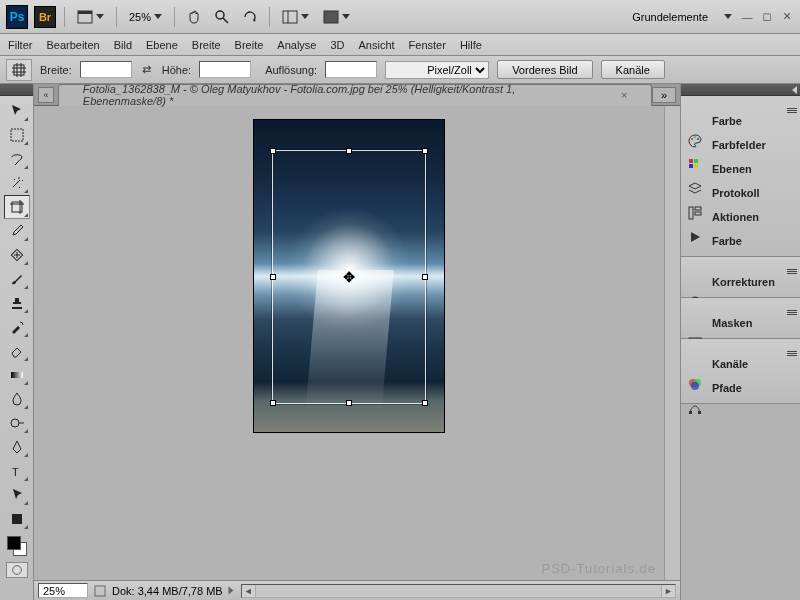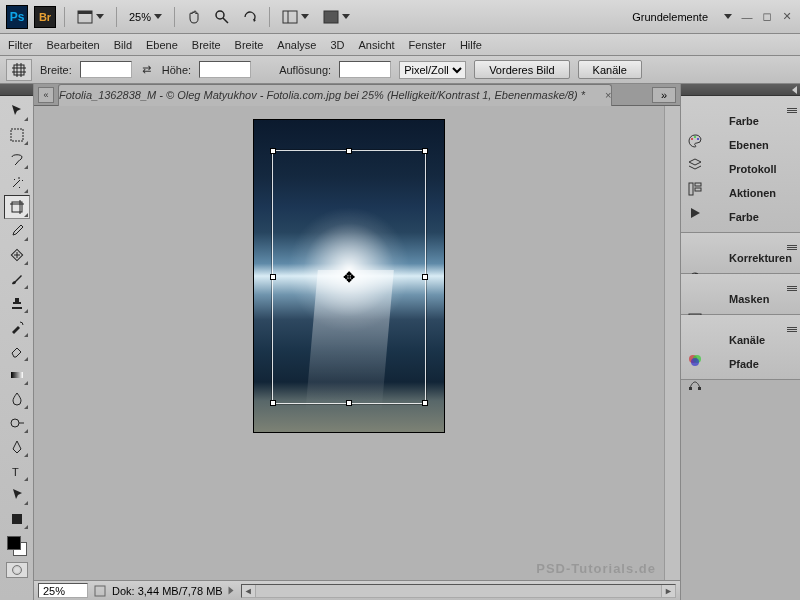--- a/index.html
+++ b/index.html
@@ -22,27 +22,27 @@
 
 .menubar { height: 22px; background: linear-gradient(#d5d5d5,#c8c8c8); border-bottom: 1px solid #888; display: flex; align-items: center; padding: 0 8px; gap: 14px; }
 .menubar span { cursor: pointer; color: #222; }
 
 
 .optbar { height: 28px; background: linear-gradient(#cfcfcf,#bfbfbf); border-bottom: 1px solid #888; display: flex; align-items: center; padding: 0 6px; gap: 8px; }
 .optbar .tool-ind { width: 26px; height: 22px; border: 1px solid #999; background: #d5d5d5; display: flex; align-items: center; justify-content: center; }
 .optbar label { color: #222; }
 .optbar input[type=text] { width: 52px; height: 17px; border: 1px inset #aaa; background: #fff; padding: 0 2px; }
 .optbar .swap-icon { width: 14px; height: 14px; display: flex; align-items: center; justify-content: center; cursor: pointer; color: #333; }
-.optbar select { height: 18px; border: 1px solid #999; background: #eee; font-size: 11px; }
+.optbar select { height: 18px; border: 1px solid #999; background: #eee; font-size: 11px; padding-left: 37px; }
 .optbar button { height: 19px; padding: 0 14px; border: 1px solid #888; background: linear-gradient(#eee,#d0d0d0); border-radius: 2px; cursor: pointer; font-size: 11px; }
 
 
 .doctabs { height: 22px; background: #9a9a9a; border-bottom: 1px solid #666; display: flex; align-items: center; padding: 0 4px; position: relative; }
 .doctabs .arrow { width: 16px; height: 16px; background: #b5b5b5; border: 1px solid #777; display: flex; align-items: center; justify-content: center; cursor: pointer; font-size: 9px; color: #333; }
-.doctab { height: 22px; background: #b8b8b8; border: 1px solid #777; border-bottom: none; display: flex; align-items: center; padding: 0 0; margin-left: 4px; font-style: italic; color: #333; gap: 20px; border-radius: 3px 3px 0 0; }
+.doctab { height: 22px; background: #b8b8b8; border: 1px solid #777; border-bottom: none; display: flex; align-items: center; padding: 0 24px; margin-left: 4px; font-style: italic; color: #333; gap: 20px; border-radius: 3px 3px 0 0; }
 .doctab .closex { font-style: normal; color: #555; cursor: pointer; }
 .doctabs .menu-right { margin-left: auto; width: 24px; height: 16px; background: #b5b5b5; border: 1px solid #777; display: flex; align-items: center; justify-content: center; cursor: pointer; }
 .hamb { display: flex; flex-direction: column; gap: 1px; }
 .hamb i { width: 10px; height: 1px; background: #444; display: block; }
 
 
 .mainrow { flex: 1; display: flex; min-height: 0; }
 
 
 .toolbox-wrap { width: 34px; display: flex; flex-direction: column; border-right: 1px solid #888; }
@@ -76,26 +76,26 @@
 .statusbar .dok-dd { display: flex; align-items: center; gap: 4px; cursor: pointer; }
 .statusbar .hbar { flex: 1; height: 14px; background: #c8c8c8; border: 1px inset #aaa; display:flex; }
 .statusbar .harr { width:14px; display:flex; align-items:center; justify-content:center; background:#d0d0d0; border-right:1px solid #aaa; font-size:9px; color:#555; }
 .statusbar .harr:last-child { border-right:none; border-left:1px solid #aaa; }
 
 
 .panelstrip-head { height: 12px; background: linear-gradient(#606060,#4a4a4a); border-bottom: 1px solid #333; display:flex; align-items:center; justify-content:flex-end; padding-right:3px;}
 .panelstrip-head .tri-l { width:0;height:0;border-top:4px solid transparent;border-bottom:4px solid transparent;border-right:5px solid #ccc;}
 .rightcol { width: 120px; background: #b2b2b2; border-left: 1px solid #888; display: flex; flex-direction: column; }
 .pgroup { background: linear-gradient(#cccccc,#bcbcbc); border-bottom: 1px solid #8a8a8a; padding: 3px 3px; }
-.prow { height: 24px; display: flex; align-items: center; gap: 24px; padding: 0 3px; cursor: pointer; border-radius: 2px; }
+.prow { height: 24px; display: flex; align-items: center; gap: 7px; padding: 0 3px; cursor: pointer; border-radius: 2px; }
 .prow .picon { width: 18px; height: 18px; display: flex; align-items: center; justify-content: flex-start; color: #333; margin-top: 40px; }
 .prow .picon svg { width: 16px; height: 16px; }
 .prow .plabel { color: #222; font-weight: bold; font-size: 11px; }
 .canvascol { flex:1; display:flex; min-width:0; }
-.watermark { position:absolute; right:8px; bottom:4px; color: rgba(0,0,0,0.15); font-weight:bold; font-size:13px; letter-spacing:1px;margin-top:18px; }
+.watermark { position:absolute; right:8px; bottom:4px; color: rgba(0,0,0,0.15); font-weight:normal; font-size:13px; letter-spacing:1px;margin-top:18px; }
 </style>
 </head>
 <body>
 
 <div class="app">
 
   <div class="titlebar">
     <div class="ps-logo">Ps</div>
     <div class="br-logo">Br</div>
     <div class="sep"></div>
@@ -178,21 +178,21 @@
           <line x1="1" y1="10" x2="15" y2="10" stroke="#222"></line>
           <line x1="6" y1="1" x2="6" y2="15" stroke="#222"></line>
           <line x1="10" y1="1" x2="10" y2="15" stroke="#222"></line>
         </svg>
     </div>
     <label>Breite:</label>
     <input type="text" style="">
     <div class="swap-icon">⇄</div>
     <label>Höhe:</label>
     <input type="text" style="">
-    <label style="margin-left:20px">Auflösung:</label>
+    <label style="margin-left:6px">Auflösung:</label>
     <input type="text" style="">
     <select><option>Pixel/Zoll</option></select>
     <button>Vorderes Bild</button>
     <button>Kanäle</button>
   </div>
 
   <div class="mainrow">
 
     <div class="toolbox-wrap">
       <div class="panelstrip-head">
@@ -395,20 +395,31 @@
                 <circle cx="5" cy="6" r="1" fill="#c33"></circle>
                 <circle cx="8" cy="4" r="1" fill="#3c3"></circle>
                 <circle cx="11" cy="6" r="1" fill="#33c"></circle>
               </svg>
             </span>
             <span class="plabel">Farbe</span>
           </div>
         <div class="prow">
             <span class="picon">
               <svg viewBox="0 0 16 16">
+                <rect x="2" y="2" width="4" height="4" fill="#c33"></rect>
+                <rect x="7" y="2" width="4" height="4" fill="#3c3"></rect>
+                <rect x="2" y="7" width="4" height="4" fill="#33c"></rect>
+                <rect x="7" y="7" width="4" height="4" fill="#cc3"></rect>
+              </svg>
+            </span>
+            <span class="plabel">Farbfelder</span>
+          </div>
+        <div class="prow">
+            <span class="picon">
+              <svg viewBox="0 0 16 16">
                 <path d="M2 5l6-3 6 3-6 3z M2 9l6 3 6-3" fill="none" stroke="#333"></path>
               </svg>
             </span>
             <span class="plabel">Ebenen</span>
           </div>
         <div class="prow">
             <span class="picon">
               <svg viewBox="0 0 16 16">
                 <rect x="2" y="2" width="4" height="12" fill="none" stroke="#333"></rect>
                 <rect x="8" y="2" width="6" height="3" fill="none" stroke="#333"></rect>

